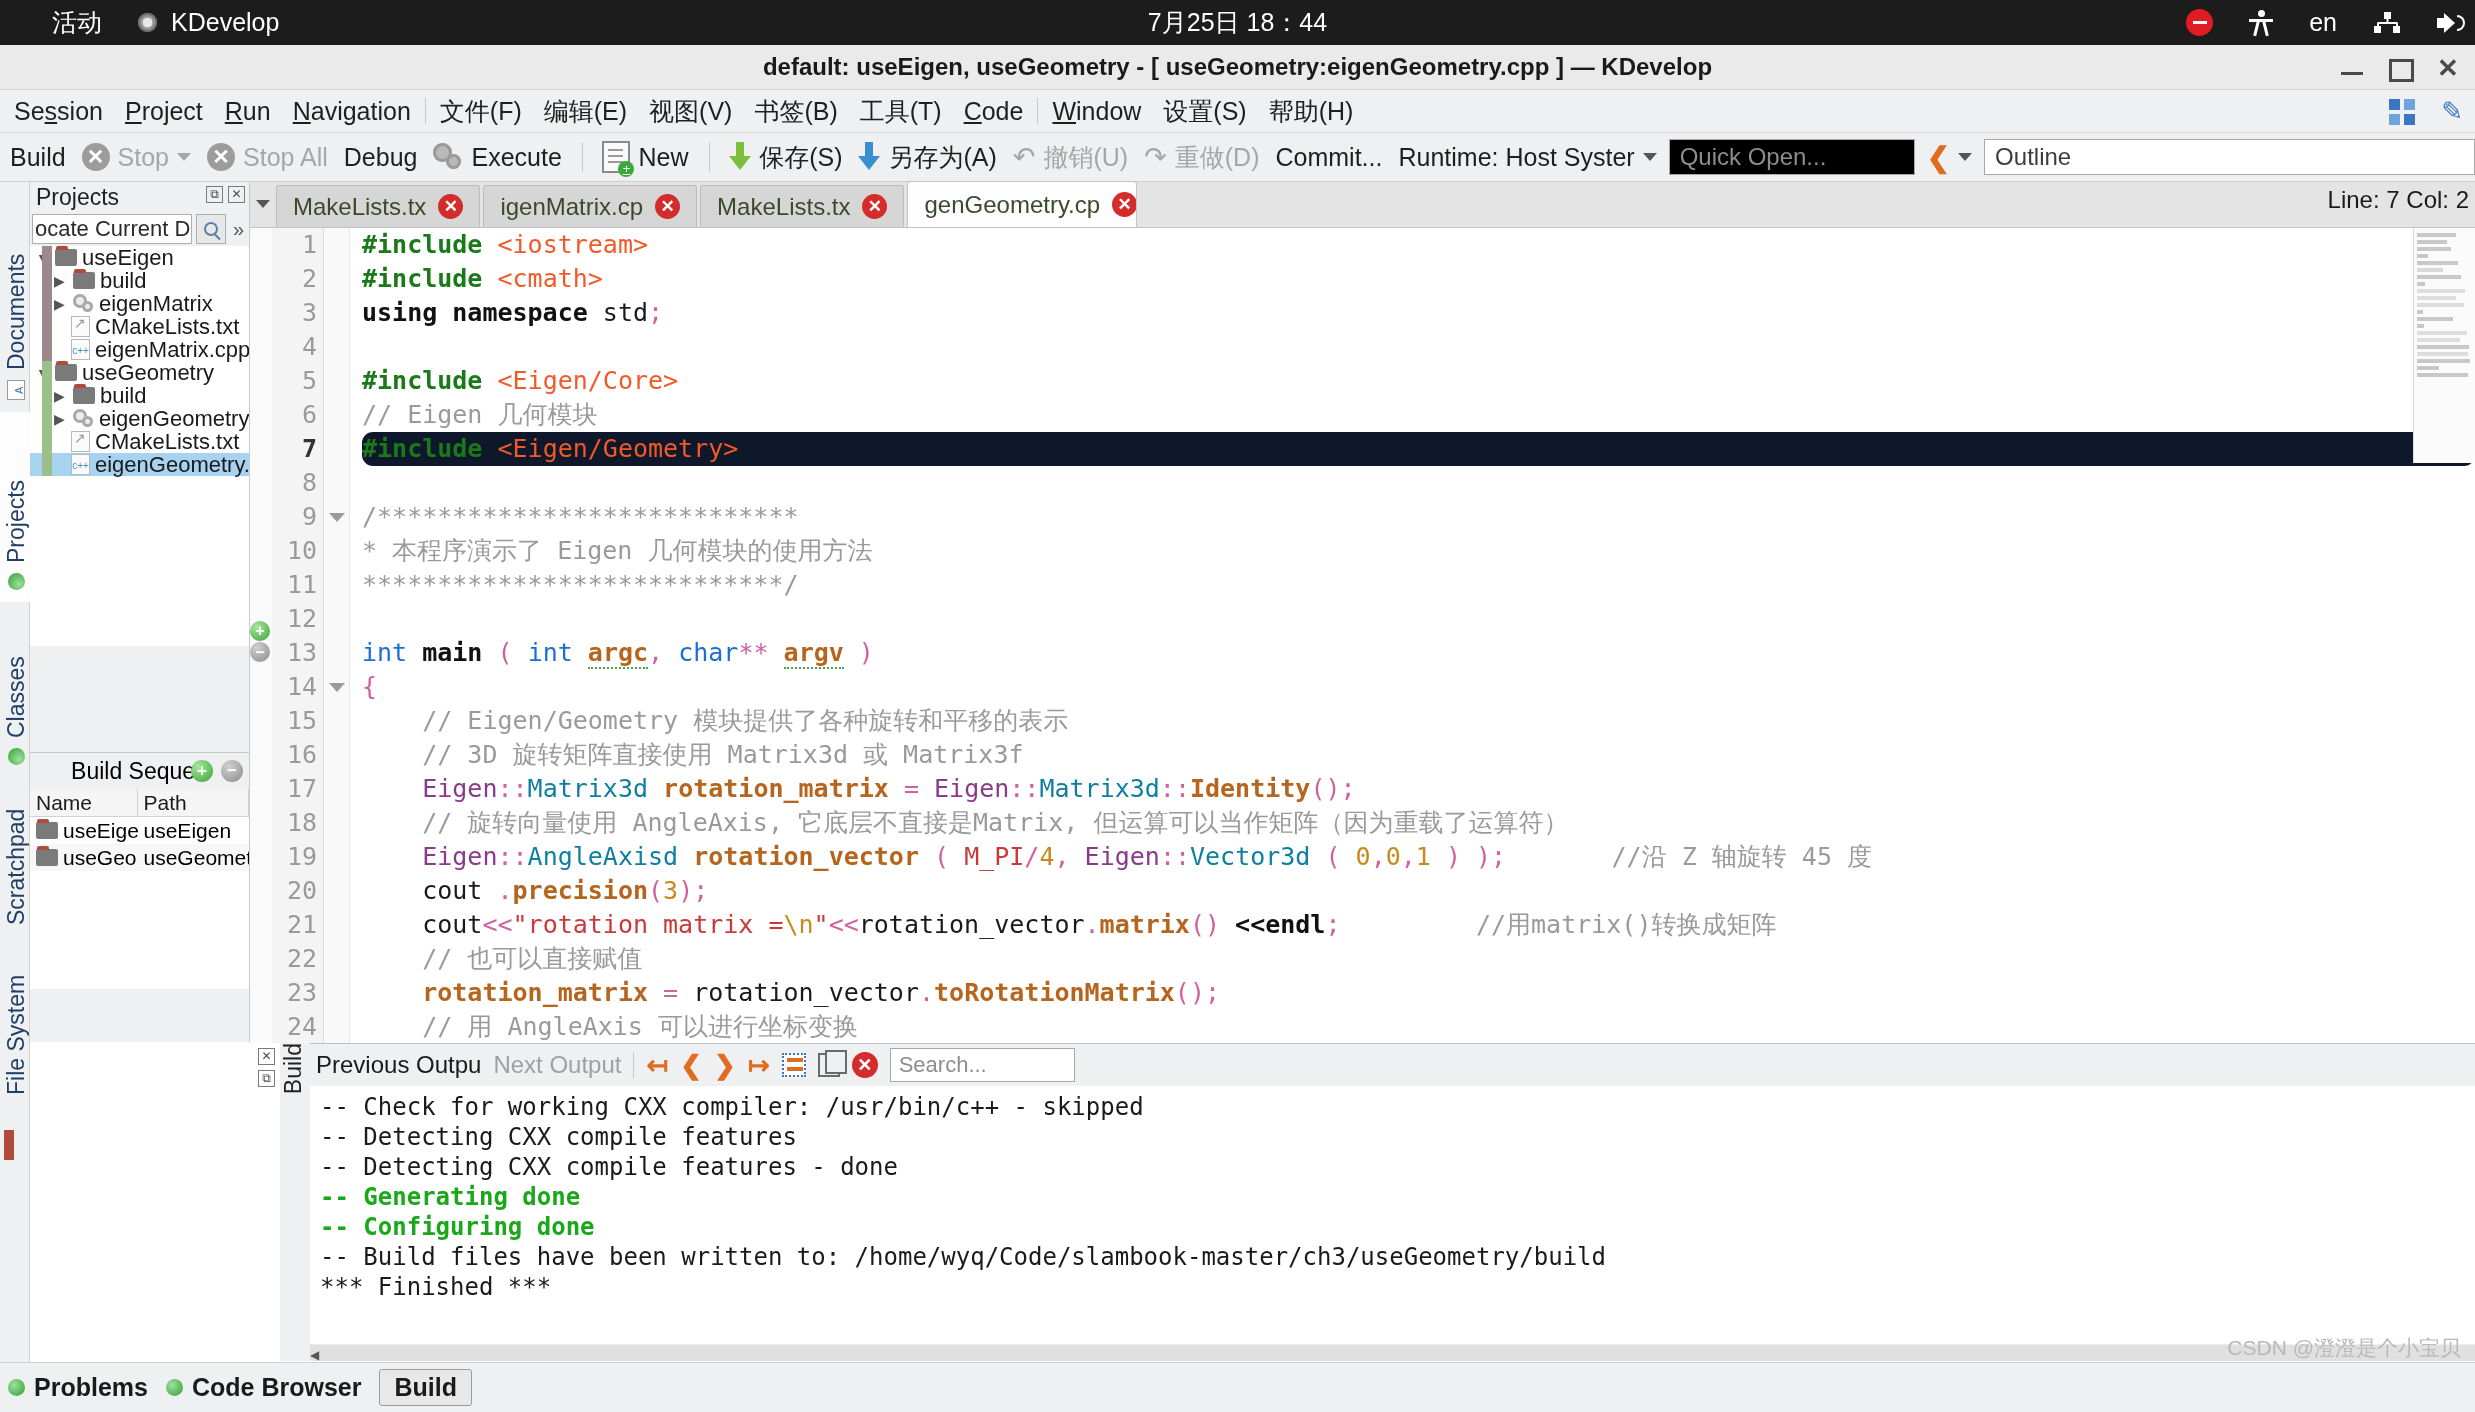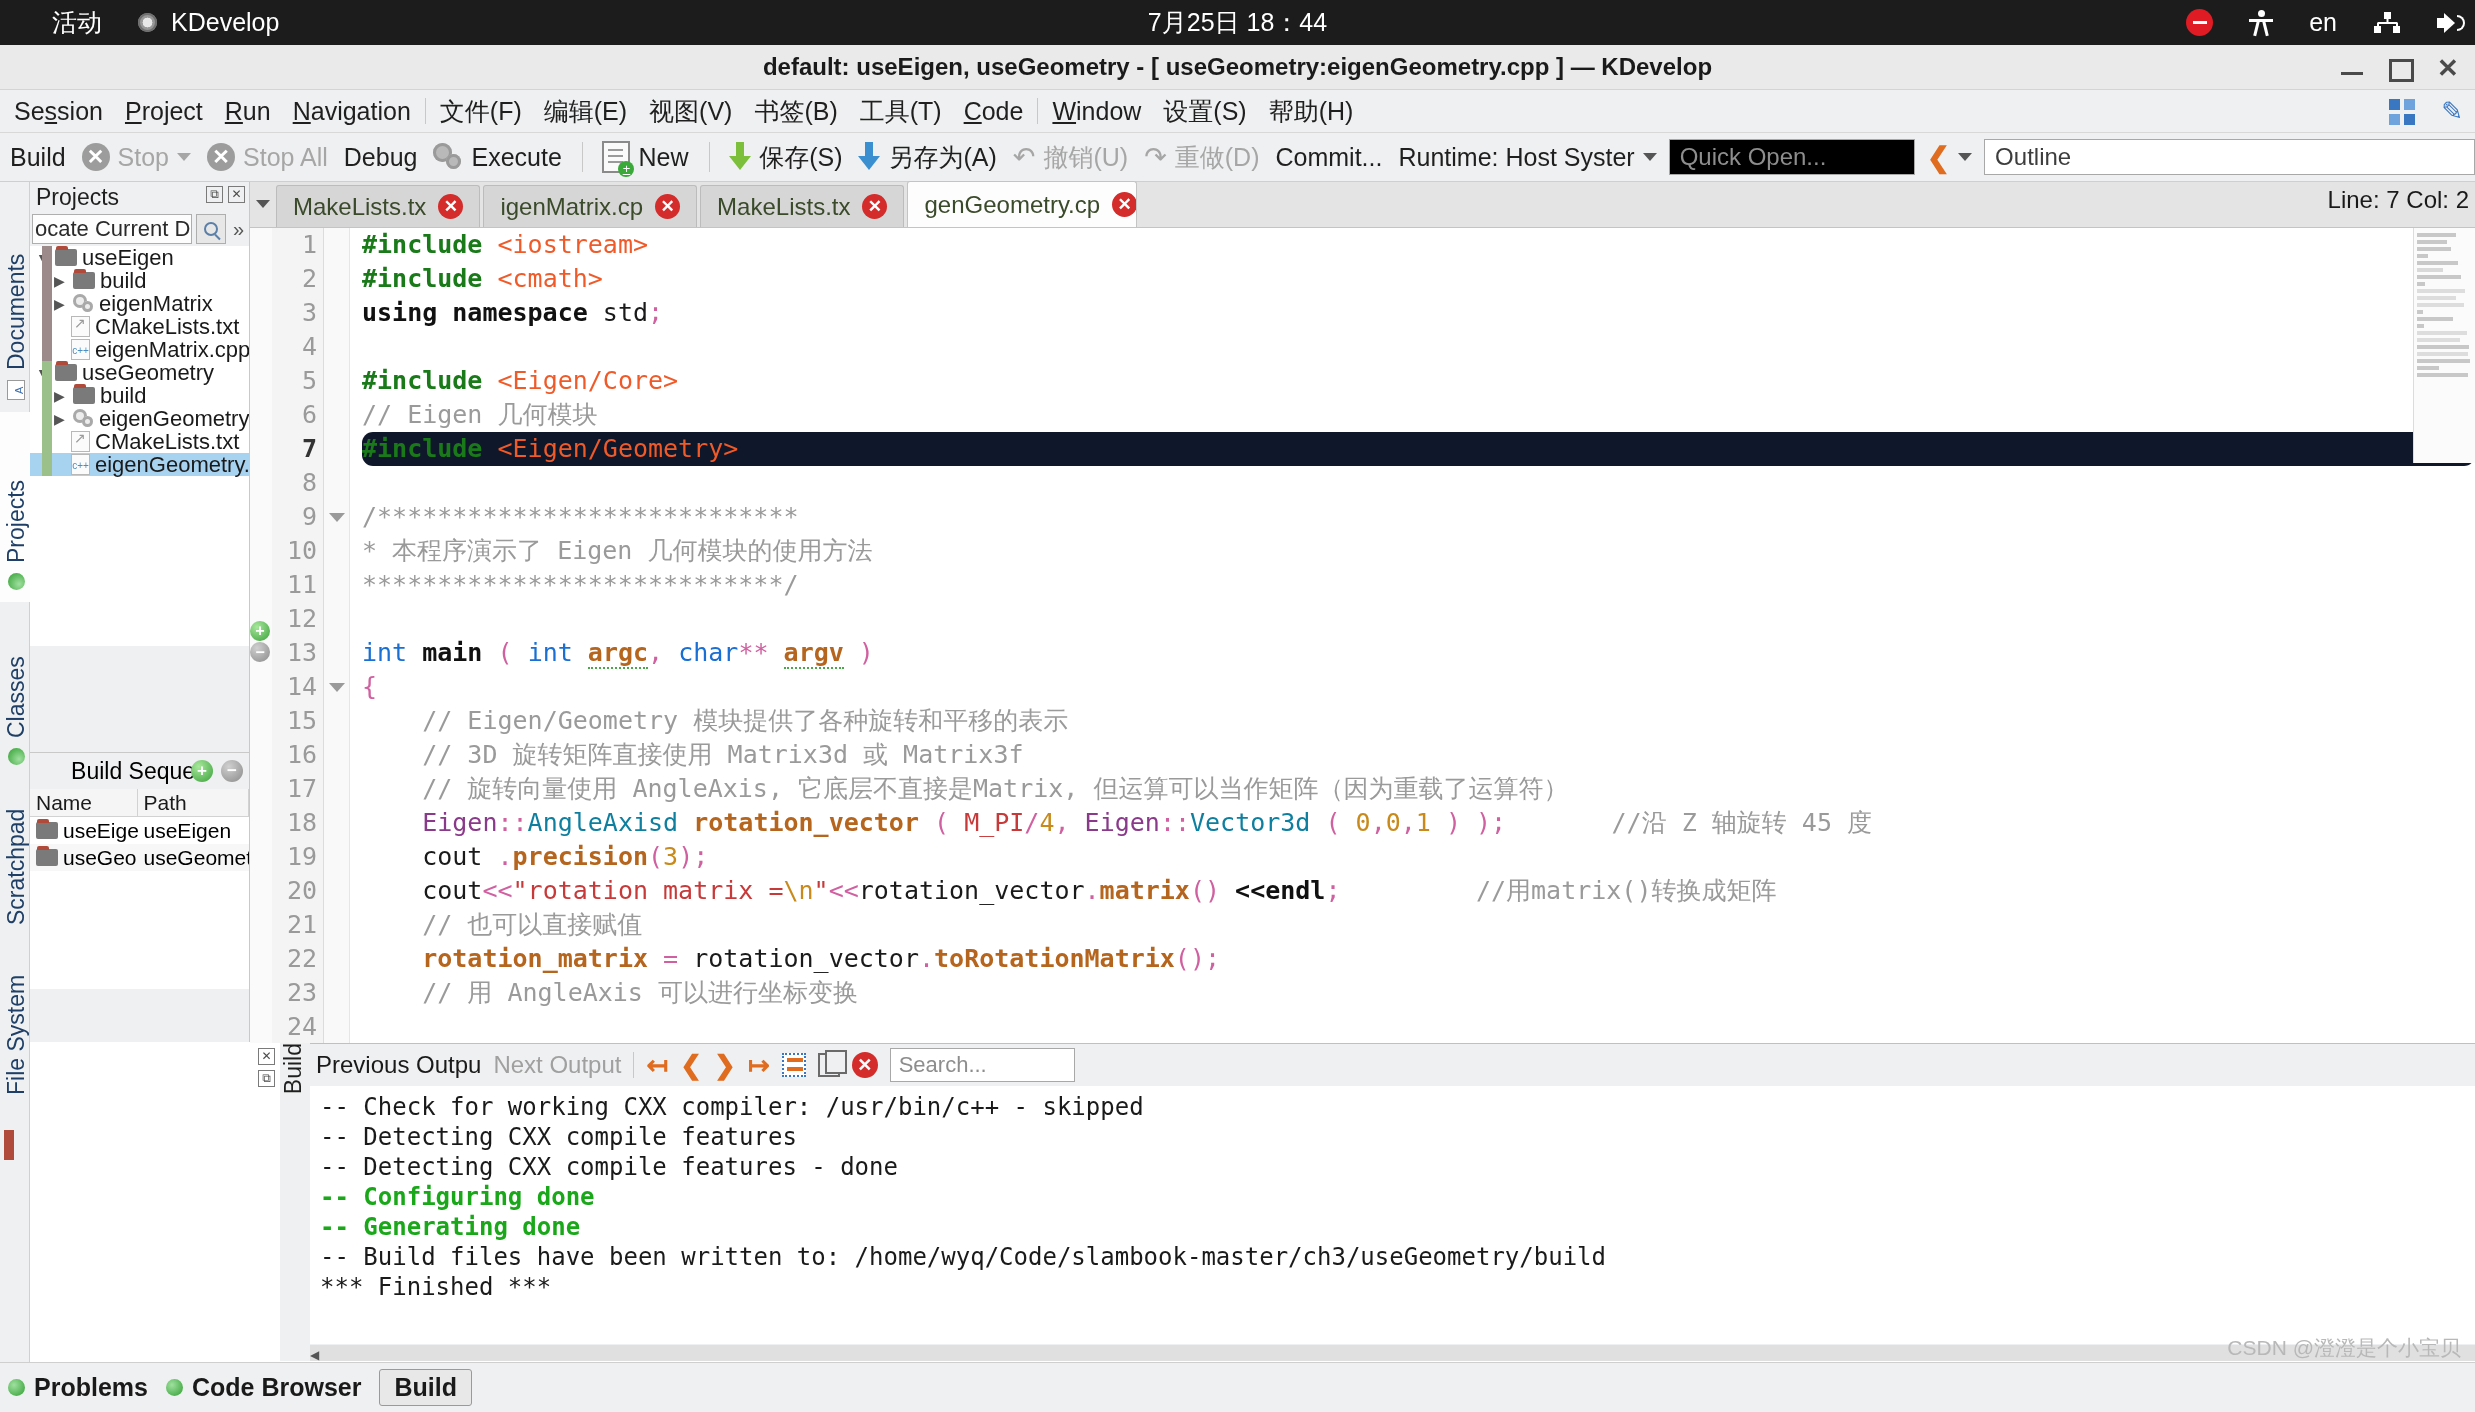--- a/index.html
+++ b/index.html
@@ -688,20 +688,21 @@
         <div class="cline hl"><span class="s-pre">#include</span> <span class="s-hdr">&lt;Eigen/Geometry&gt;</span></div>
         <div class="cline">&nbsp;</div>
         <div class="cline"><span class="s-com">/****************************</span></div>
         <div class="cline"><span class="s-com">* 本程序演示了 Eigen 几何模块的使用方法</span></div>
         <div class="cline"><span class="s-com">****************************/</span></div>
         <div class="cline">&nbsp;</div>
         <div class="cline"><span class="s-blue">int</span> <span class="s-kw">main</span> <span class="s-punc">(</span> <span class="s-blue">int</span> <span class="s-var s-uline">argc</span><span class="s-punc">,</span> <span class="s-blue">char</span><span class="s-punc">**</span> <span class="s-var s-uline">argv</span> <span class="s-punc">)</span></div>
         <div class="cline"><span class="s-punc">{</span></div>
         <div class="cline">    <span class="s-com">// Eigen/Geometry 模块提供了各种旋转和平移的表示</span></div>
         <div class="cline">    <span class="s-com">// 3D 旋转矩阵直接使用 Matrix3d 或 Matrix3f</span></div>
+        <div class="cline">    <span class="s-ns">Eigen</span><span class="s-punc">::</span><span class="s-type">Matrix3d</span> <span class="s-var">rotation_matrix</span> <span class="s-punc">=</span> <span class="s-ns">Eigen</span><span class="s-punc">::</span><span class="s-type">Matrix3d</span><span class="s-punc">::</span><span class="s-fn">Identity</span><span class="s-punc">();</span></div>
         <div class="cline">    <span class="s-com">// 旋转向量使用 AngleAxis, 它底层不直接是Matrix, 但运算可以当作矩阵（因为重载了运算符）</span></div>
         <div class="cline">    <span class="s-ns">Eigen</span><span class="s-punc">::</span><span class="s-type">AngleAxisd</span> <span class="s-var">rotation_vector</span> <span class="s-punc">(</span> <span class="s-str">M_PI</span><span class="s-punc">/</span><span class="s-num">4</span><span class="s-punc">,</span> <span class="s-ns">Eigen</span><span class="s-punc">::</span><span class="s-type">Vector3d</span> <span class="s-punc">(</span> <span class="s-num">0</span><span class="s-punc">,</span><span class="s-num">0</span><span class="s-punc">,</span><span class="s-num">1</span> <span class="s-punc">) );</span>       <span class="s-com">//沿 Z 轴旋转 45 度</span></div>
         <div class="cline">    <span class="s-plain">cout</span> <span class="s-punc">.</span><span class="s-fn">precision</span><span class="s-punc">(</span><span class="s-num">3</span><span class="s-punc">);</span></div>
         <div class="cline">    <span class="s-plain">cout</span><span class="s-punc">&lt;&lt;</span><span class="s-str">"rotation matrix =</span><span class="s-num">\n</span><span class="s-str">"</span><span class="s-punc">&lt;&lt;</span><span class="s-plain">rotation_vector</span><span class="s-punc">.</span><span class="s-fn">matrix</span><span class="s-punc">()</span> <span class="s-kw">&lt;&lt;endl</span><span class="s-punc">;</span>         <span class="s-com">//用matrix()转换成矩阵</span></div>
         <div class="cline">    <span class="s-com">// 也可以直接赋值</span></div>
         <div class="cline">    <span class="s-var">rotation_matrix</span> <span class="s-punc">=</span> <span class="s-plain">rotation_vector</span><span class="s-punc">.</span><span class="s-fn">toRotationMatrix</span><span class="s-punc">();</span></div>
         <div class="cline">    <span class="s-com">// 用 AngleAxis 可以进行坐标变换</span></div>
       </div>
   </div>
 
@@ -753,22 +754,22 @@
       <span class="oi-copy"></span>
       <span class="oi-x">✕</span>
       <span class="search-box">
         <span>Search...</span>
       </span>
     </div>
     <div class="out-body" id="outbody">
         <div class="out-line">-- Check for working CXX compiler: /usr/bin/c++ - skipped</div>
         <div class="out-line">-- Detecting CXX compile features</div>
         <div class="out-line">-- Detecting CXX compile features - done</div>
+        <div class="out-line ok">-- Generating done</div>
         <div class="out-line ok">-- Configuring done</div>
-        <div class="out-line ok">-- Generating done</div>
         <div class="out-line">-- Build files have been written to: /home/wyq/Code/slambook-master/ch3/useGeometry/build</div>
         <div class="out-line">*** Finished ***</div>
       </div>
     <div class="out-scroll">
       <span class="out-scroll-arrow">◀</span>
     </div>
   </div>
 
   <div class="statusbar">
     <span class="sb-item">

